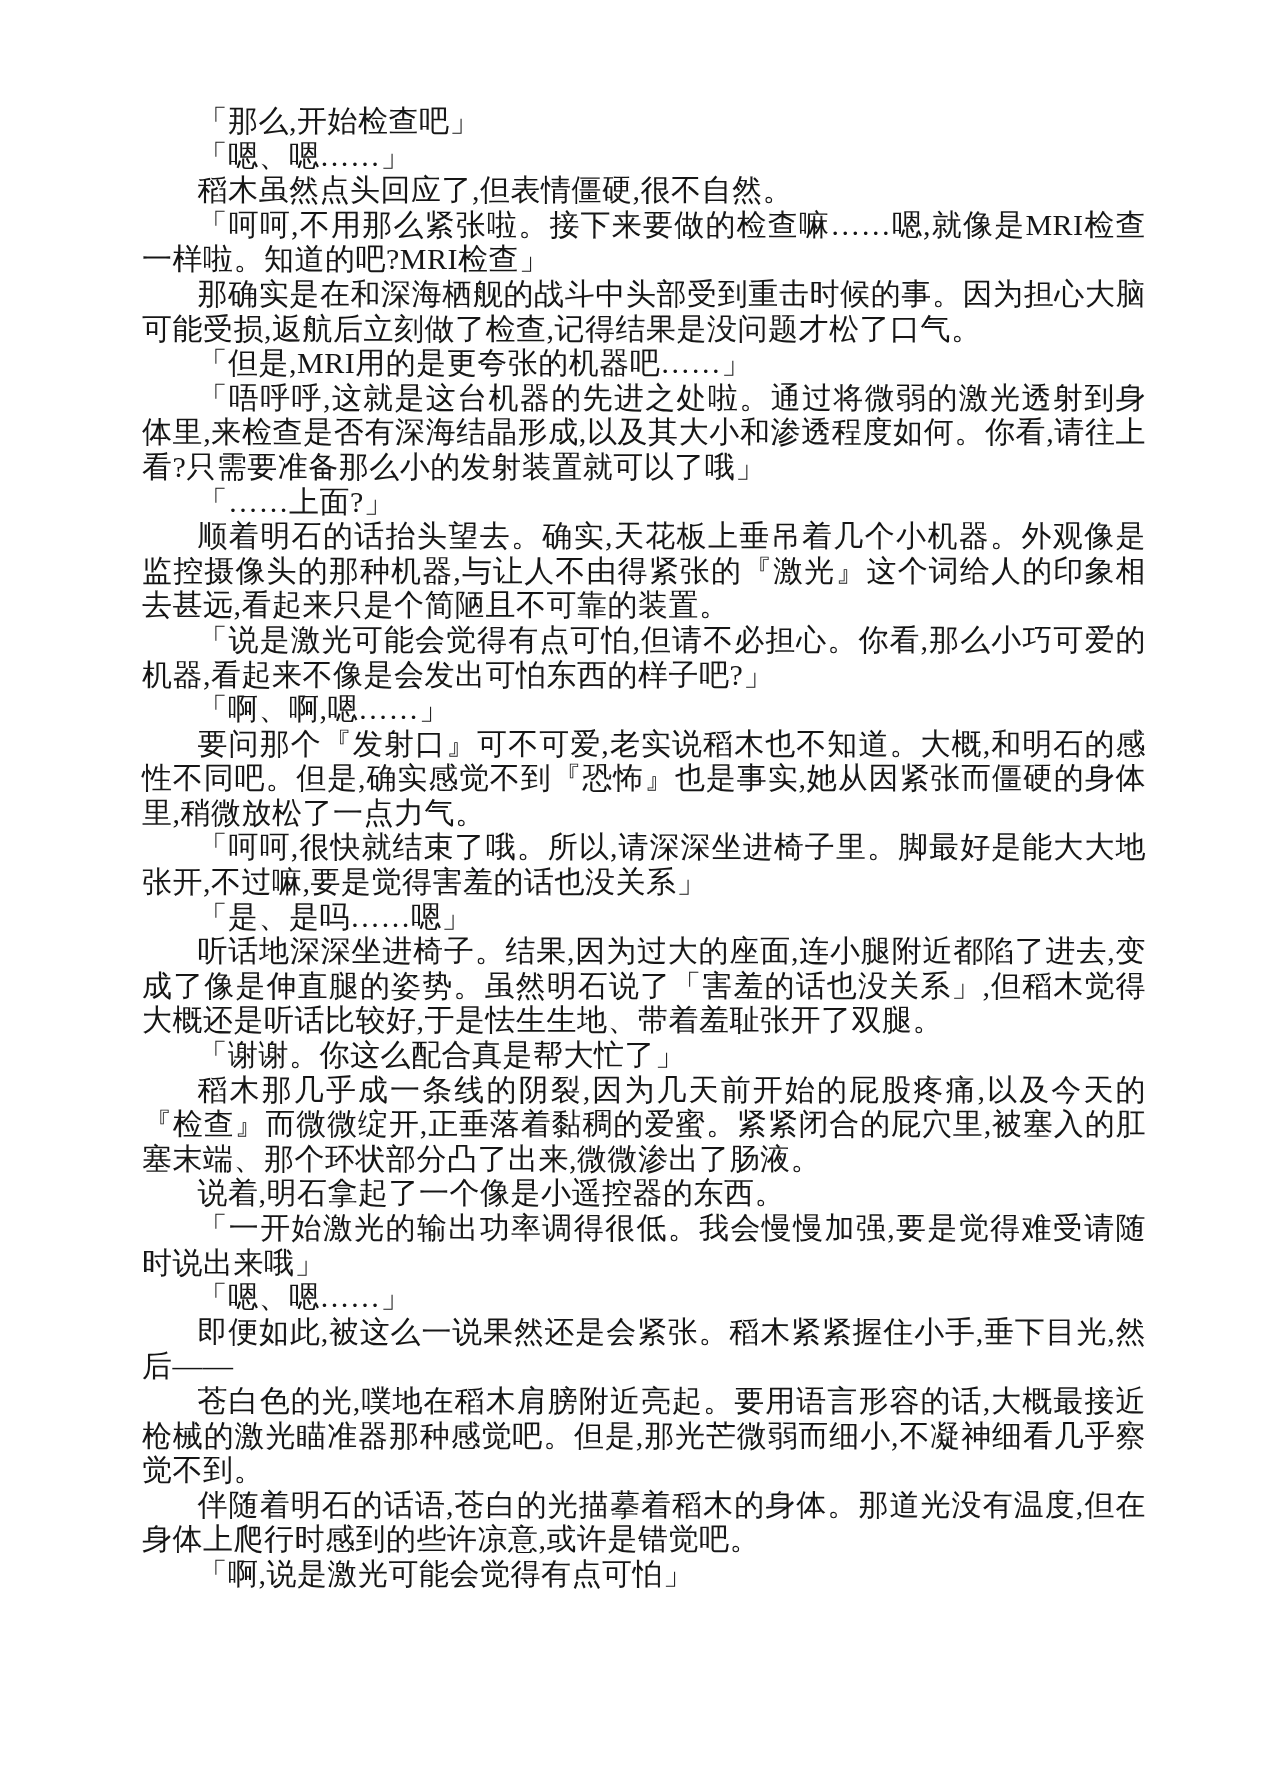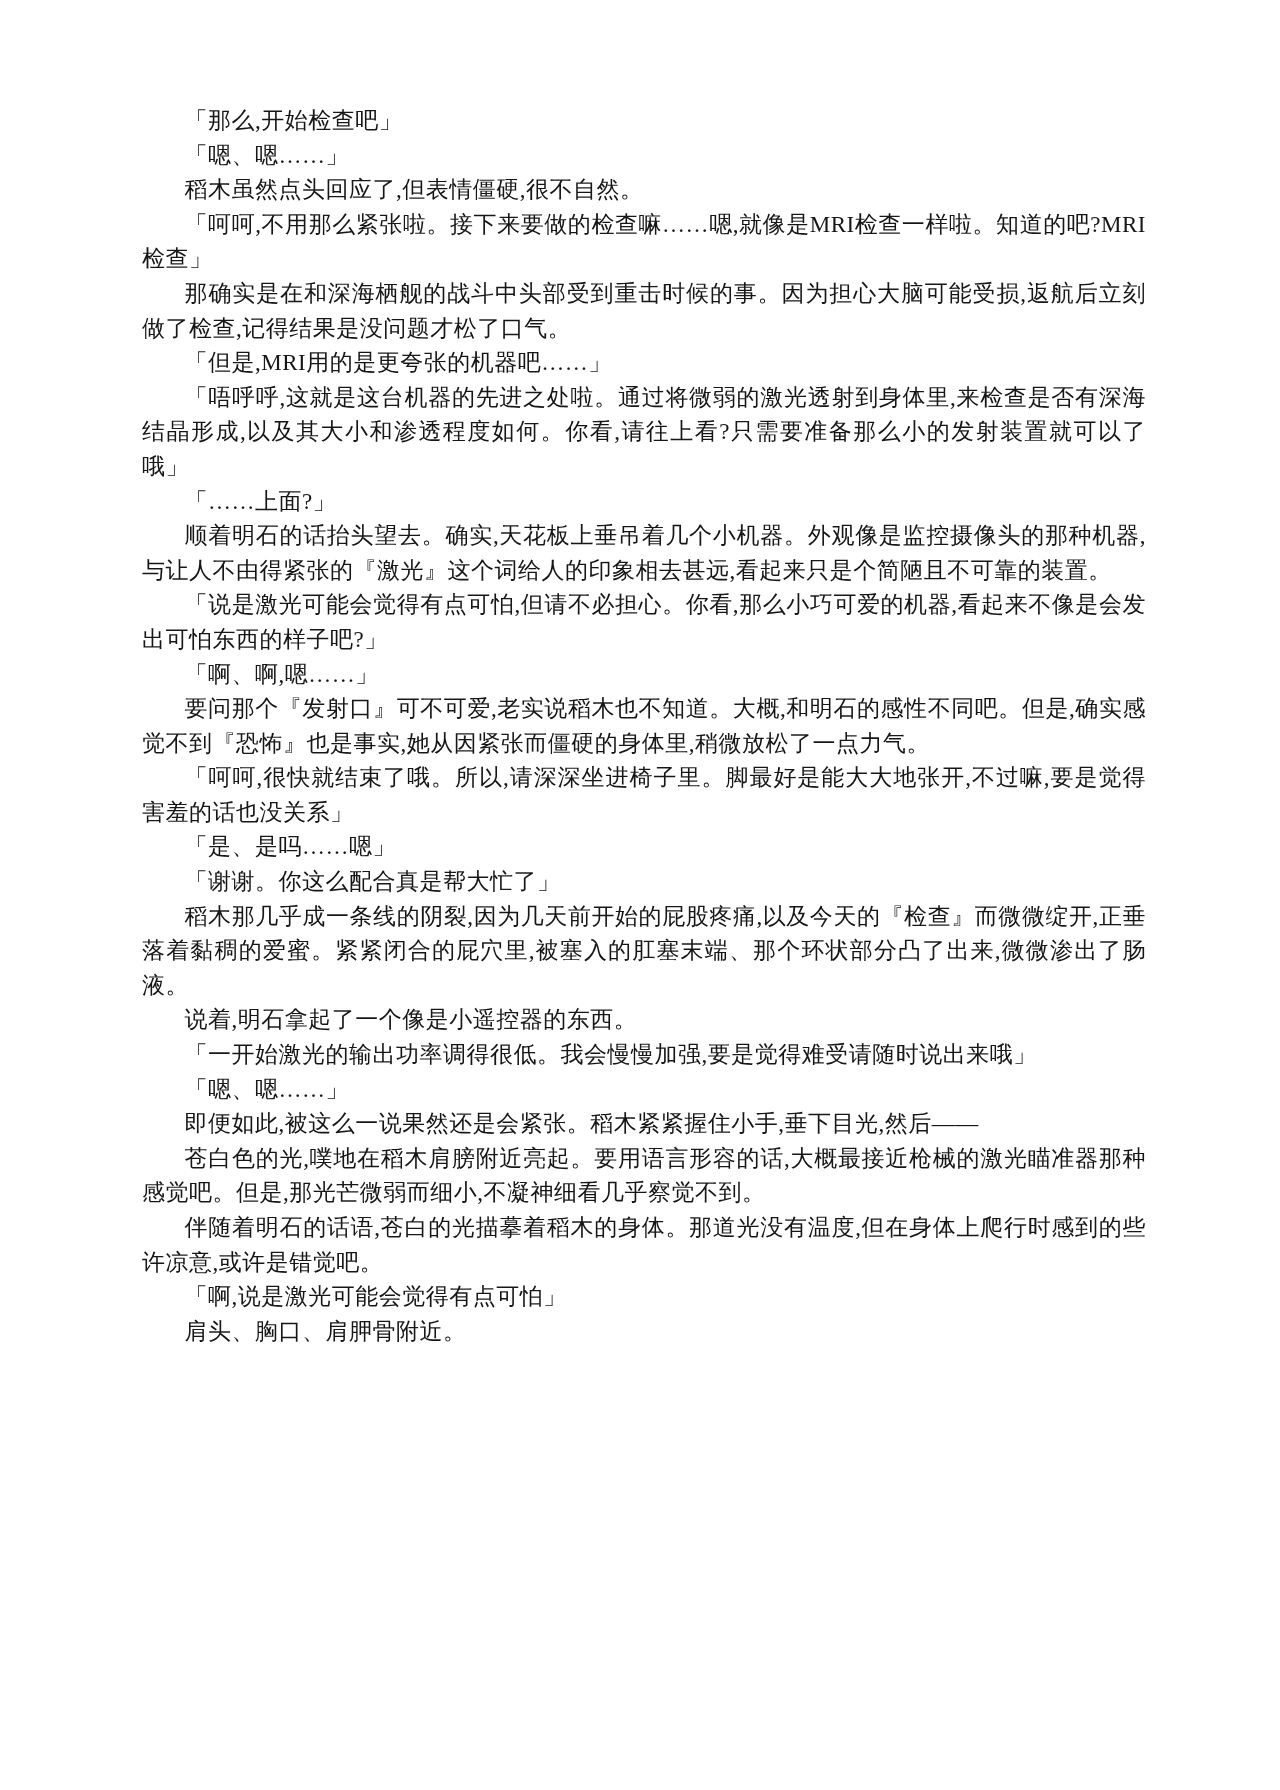--- a/index.html
+++ b/index.html
@@ -16,21 +16,21 @@
   .page {
     box-sizing: border-box;
     width: 1280px;
     height: 1790px;
     background: #ffffff;
     padding: 104px 134px 60px 142px;
   }
   .text-block p {
     margin: 0;
     padding: 0;
-    font-size: 23px;
+    font-size: 30px;
     line-height: 34.6px;
     letter-spacing: 0.5px;
     color: #161616;
     text-align: justify;
     text-indent: 1.85em;
     font-family: "Liberation Serif", "DejaVu Serif", serif;
     word-break: break-all;
   }
 </style>
 </head>
@@ -45,24 +45,24 @@
       <p>那确实是在和深海栖舰的战斗中头部受到重击时候的事。因为担心大脑可能受损,返航后立刻做了检查,记得结果是没问题才松了口气。</p>
       <p>「但是,MRI用的是更夸张的机器吧……」</p>
       <p>「唔呼呼,这就是这台机器的先进之处啦。通过将微弱的激光透射到身体里,来检查是否有深海结晶形成,以及其大小和渗透程度如何。你看,请往上看?只需要准备那么小的发射装置就可以了哦」</p>
       <p>「……上面?」</p>
       <p>顺着明石的话抬头望去。确实,天花板上垂吊着几个小机器。外观像是监控摄像头的那种机器,与让人不由得紧张的『激光』这个词给人的印象相去甚远,看起来只是个简陋且不可靠的装置。</p>
       <p>「说是激光可能会觉得有点可怕,但请不必担心。你看,那么小巧可爱的机器,看起来不像是会发出可怕东西的样子吧?」</p>
       <p>「啊、啊,嗯……」</p>
       <p>要问那个『发射口』可不可爱,老实说稻木也不知道。大概,和明石的感性不同吧。但是,确实感觉不到『恐怖』也是事实,她从因紧张而僵硬的身体里,稍微放松了一点力气。</p>
       <p>「呵呵,很快就结束了哦。所以,请深深坐进椅子里。脚最好是能大大地张开,不过嘛,要是觉得害羞的话也没关系」</p>
       <p>「是、是吗……嗯」</p>
+      <p>听话地深深坐进椅子。结果,因为过大的座面,连小腿附近都陷了进去,变成了像是伸直腿的姿势。虽然明石说了「害羞的话也没关系」,但稻木觉得大概还是听话比较好,于是怯生生地、带着羞耻张开了双腿。</p>
       <p>「谢谢。你这么配合真是帮大忙了」</p>
       <p>稻木那几乎成一条线的阴裂,因为几天前开始的屁股疼痛,以及今天的『检查』而微微绽开,正垂落着黏稠的爱蜜。紧紧闭合的屁穴里,被塞入的肛塞末端、那个环状部分凸了出来,微微渗出了肠液。</p>
       <p>说着,明石拿起了一个像是小遥控器的东西。</p>
       <p>「一开始激光的输出功率调得很低。我会慢慢加强,要是觉得难受请随时说出来哦」</p>
       <p>「嗯、嗯……」</p>
       <p>即便如此,被这么一说果然还是会紧张。稻木紧紧握住小手,垂下目光,然后——</p>
       <p>苍白色的光,噗地在稻木肩膀附近亮起。要用语言形容的话,大概最接近枪械的激光瞄准器那种感觉吧。但是,那光芒微弱而细小,不凝神细看几乎察觉不到。</p>
       <p>伴随着明石的话语,苍白的光描摹着稻木的身体。那道光没有温度,但在身体上爬行时感到的些许凉意,或许是错觉吧。</p>
       <p>「啊,说是激光可能会觉得有点可怕」</p>
-      <p>肩头、胸口、肩胛骨附近。</p>
     </div>
 </main>
 
 </body></html>

